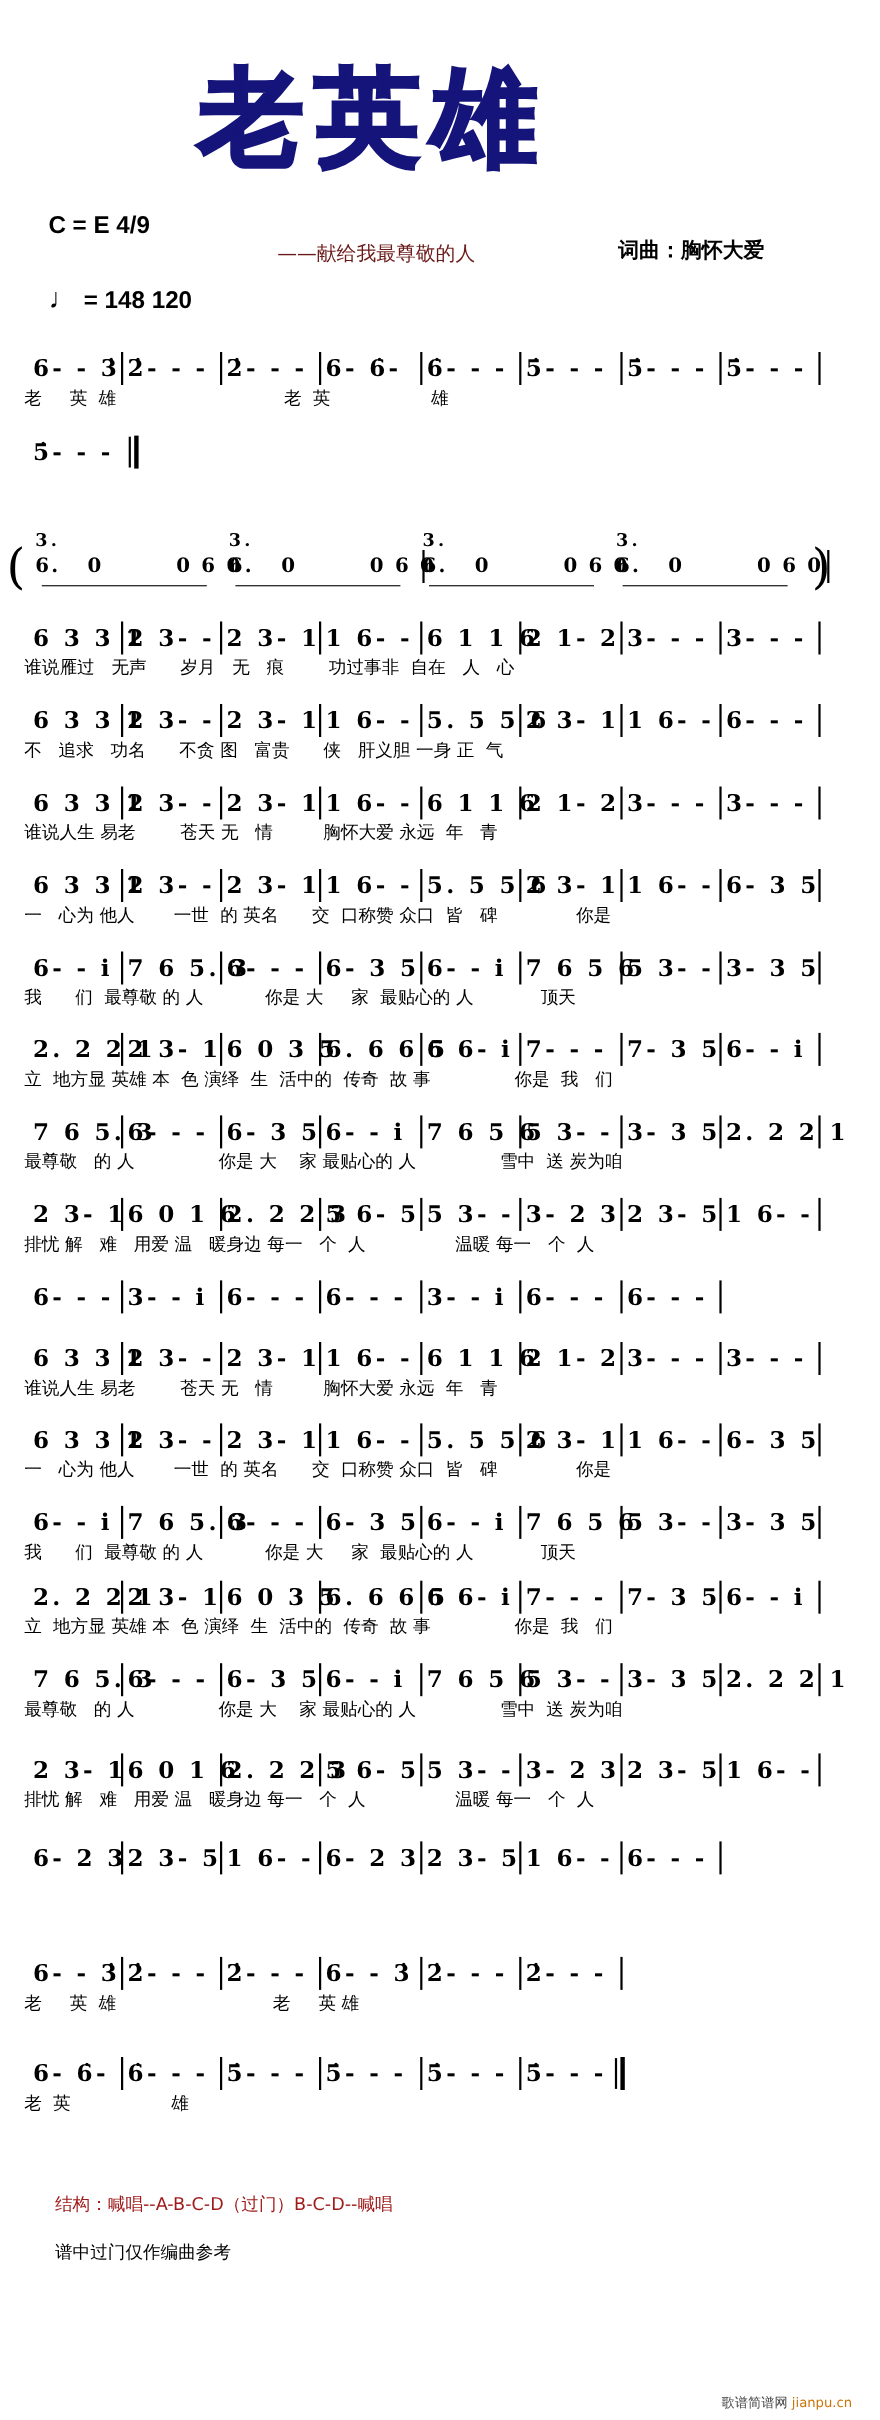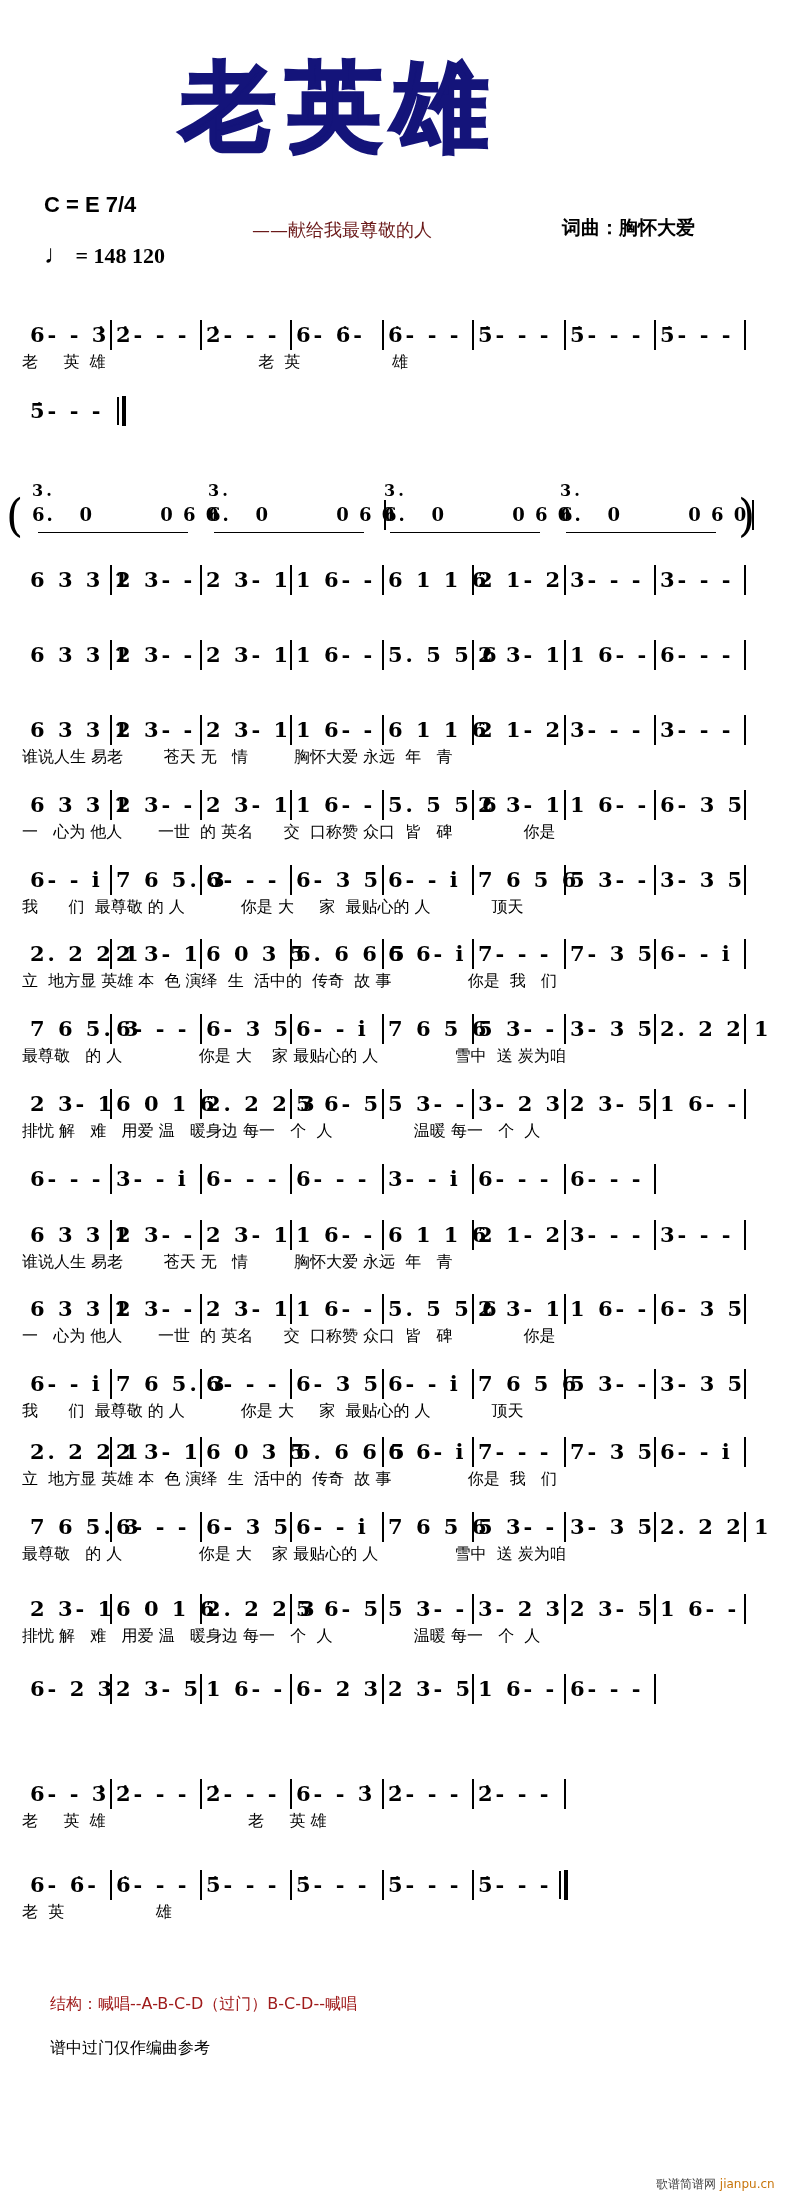--- a/index.html
+++ b/index.html
@@ -17,22 +17,22 @@
   .paren{position:absolute;font-family:"DejaVu Serif",serif;font-size:44px;line-height:44px;font-weight:normal;}
   .struct{font-size:16px;color:#a01c1c;}
   .note{font-size:16px;}
   .wm{font-size:12px;color:#444;}
   .wm span.u{color:#c8750a;}
 </style>
 </head>
 <body>
 
 <div class="abs title">老英雄</div>
-<div class="abs meta" style="left:44px;top:192px;">C = E 7/4</div>
-<div class="abs meta" style="left:44px;top:240px;font-family:Liberation Serif, serif;">
+<div class="abs meta" style="left:44px;top:192px;">C = E 4/9</div>
+<div class="abs meta" style="left:44px;top:256px;">
   <span style="font-size:26px;">♩</span>
   <span>= 148 120</span>
 </div>
 <div class="abs dedic" style="left:252px;top:218px;">——献给我最尊敬的人</div>
 <div class="abs author" style="left:562px;top:215px;">词曲：胸怀大爱</div>
 
 <div id="score">
     <div class="row" style="top: 318px;">
       <span class="m" style="left: 30px;">6- - 3̇</span>
       <span class="m" style="left: 116px;">2̇- - -</span>
@@ -84,38 +84,40 @@
       <span class="m" style="left: 570px;">3- - -</span>
       <span class="m" style="left: 660px;">3- - -</span>
       <div class="bar" style="left: 110px;"></div>
       <div class="bar" style="left: 200px;"></div>
       <div class="bar" style="left: 290px;"></div>
       <div class="bar" style="left: 382px;"></div>
       <div class="bar" style="left: 472px;"></div>
       <div class="bar" style="left: 564px;"></div>
       <div class="bar" style="left: 654px;"></div>
       <div class="bar" style="left: 744px;"></div>
+      <div class="lyr" style="left: 22px; top: 34px;">谁说雁过   无声      岁月   无   痕        功过事非  自在   人   心</div>
     </div>
     <div class="row" style="top: 638px;">
       <span class="m" style="left: 30px;">6 3 3 1</span>
       <span class="m" style="left: 116px;">2 3- -</span>
       <span class="m" style="left: 206px;">2 3- 1</span>
       <span class="m" style="left: 296px;">1 6- -</span>
       <span class="m" style="left: 388px;">5. 5 5 6</span>
       <span class="m" style="left: 478px;">2 3- 1</span>
       <span class="m" style="left: 570px;">1 6- -</span>
       <span class="m" style="left: 660px;">6- - -</span>
       <div class="bar" style="left: 110px;"></div>
       <div class="bar" style="left: 200px;"></div>
       <div class="bar" style="left: 290px;"></div>
       <div class="bar" style="left: 382px;"></div>
       <div class="bar" style="left: 472px;"></div>
       <div class="bar" style="left: 564px;"></div>
       <div class="bar" style="left: 654px;"></div>
       <div class="bar" style="left: 744px;"></div>
+      <div class="lyr" style="left: 22px; top: 34px;">不   追求   功名      不贪 图   富贵      侠   肝义胆 一身 正  气</div>
     </div>
     <div class="row" style="top: 713px;">
       <span class="m" style="left: 30px;">6 3 3 1</span>
       <span class="m" style="left: 116px;">2 3- -</span>
       <span class="m" style="left: 206px;">2 3- 1</span>
       <span class="m" style="left: 296px;">1 6- -</span>
       <span class="m" style="left: 388px;">6 1 1 6</span>
       <span class="m" style="left: 478px;">2 1- 2</span>
       <span class="m" style="left: 570px;">3- - -</span>
       <span class="m" style="left: 660px;">3- - -</span>

